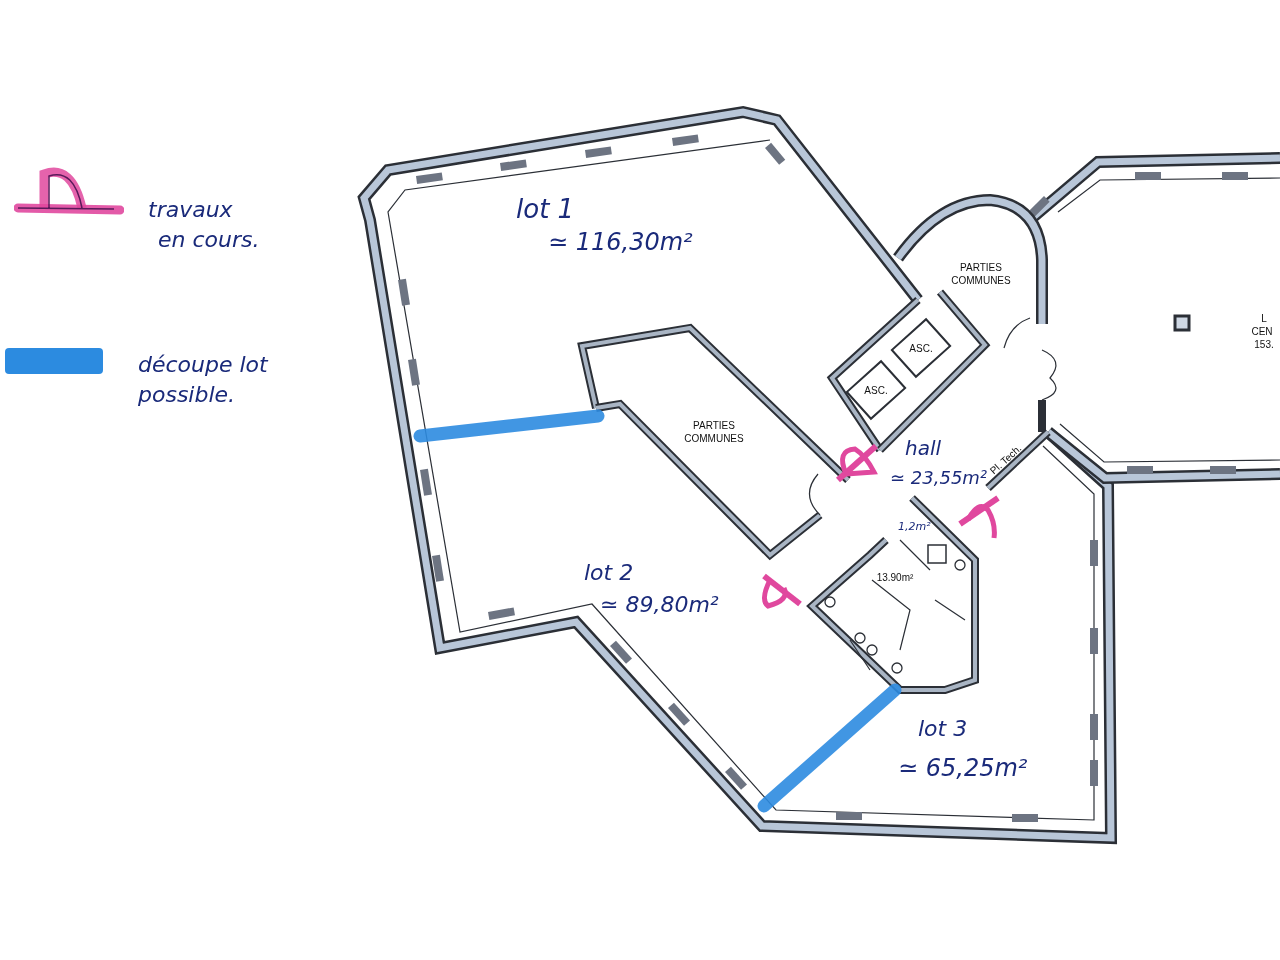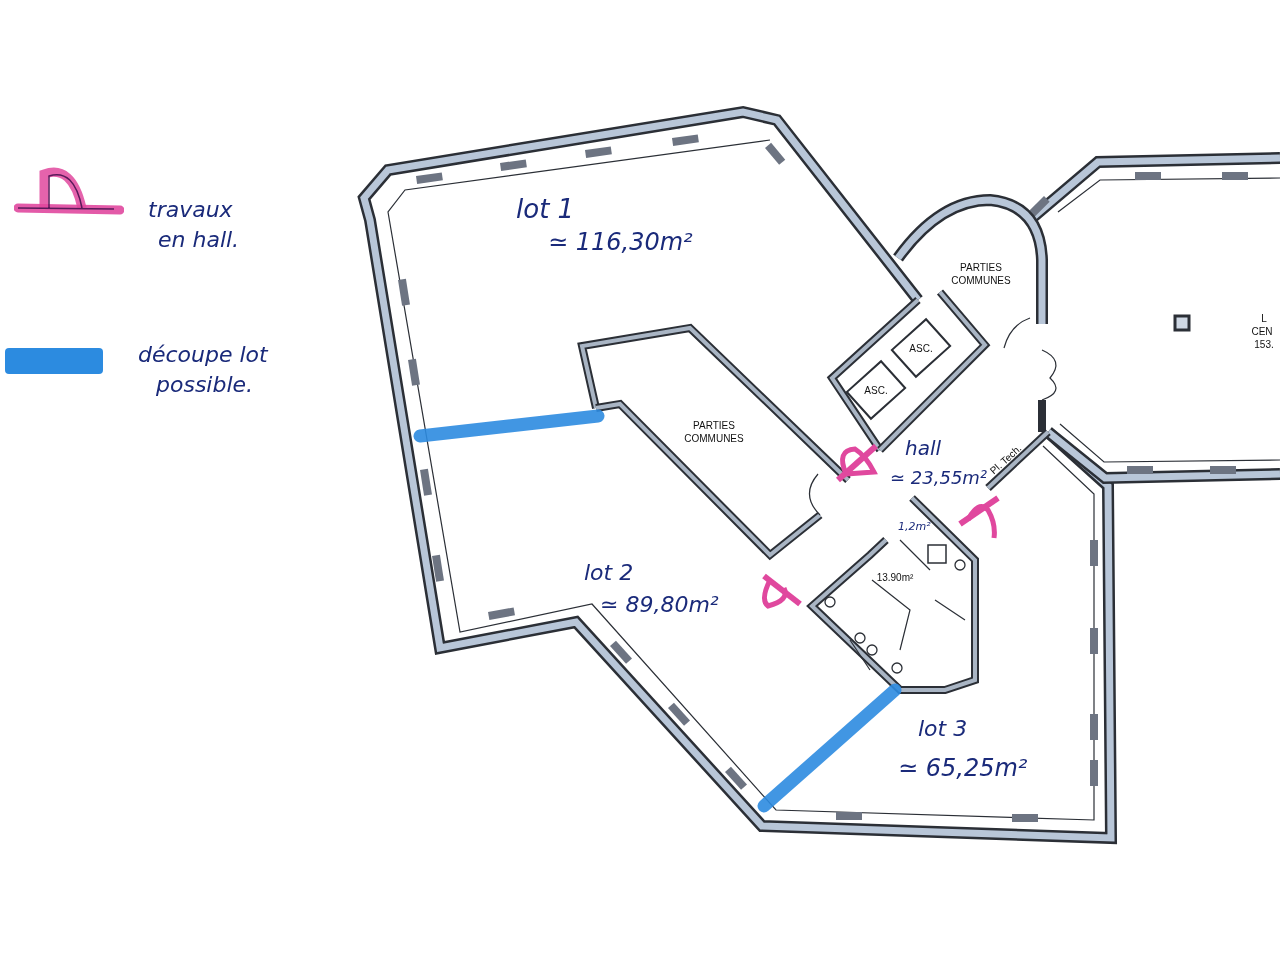--- a/index.html
+++ b/index.html
@@ -19,28 +19,28 @@
 <body>
 
 <div>
   <svg style="position:absolute;left:14px;top:160px;" width="110" height="60">
     <path d="M4 48 L106 50" stroke="#e0489e" stroke-width="9" stroke-linecap="round" fill="none" opacity="0.9"></path>
     <path d="M30 48 L30 14 Q58 4 68 48" stroke="#e0489e" stroke-width="9" fill="none" opacity="0.85"></path>
     <path d="M4 48 L100 49 M35 48 L35 16 Q60 8 68 48" stroke="#5a1a5a" stroke-width="1.5" fill="none"></path>
   </svg>
   <div class="legend-text" style="left:148px;top:195px;">
     <div>travaux</div>
-    <div style="margin-left:10px;">en hall.</div>
+    <div style="margin-left:10px;">en cours.</div>
   </div>
   <svg style="position:absolute;left:2px;top:344px;" width="104" height="34">
     <rect x="3" y="4" width="98" height="26" rx="4" fill="#2c8be0"></rect>
   </svg>
-  <div class="legend-text" style="left:138px;top:340px;">
+  <div class="legend-text" style="left:138px;top:350px;">
     <div>découpe lot</div>
-    <div style="margin-left:18px;">possible.</div>
+    <div style="">possible.</div>
   </div>
 </div>
 
 <svg id="plan" viewBox="0 0 1280 960">
 
   <g>
     <path class="wall" d="M918 300 L777 120 L743 112 L388 170 L364 198 L370 220 L440 648 L576 622 L762 826 L1111 838 L1108 486 L1048 432"></path>
     <path class="wall-fill" d="M918 300 L777 120 L743 112 L388 170 L364 198 L370 220 L440 648 L576 622 L762 826 L1111 838 L1108 486 L1048 432"></path>
     <path class="thin" d="M770 140 L405 190 L388 212 L460 632 L592 604 L776 810 L1094 820 L1094 494 L1043 446"></path>
 

